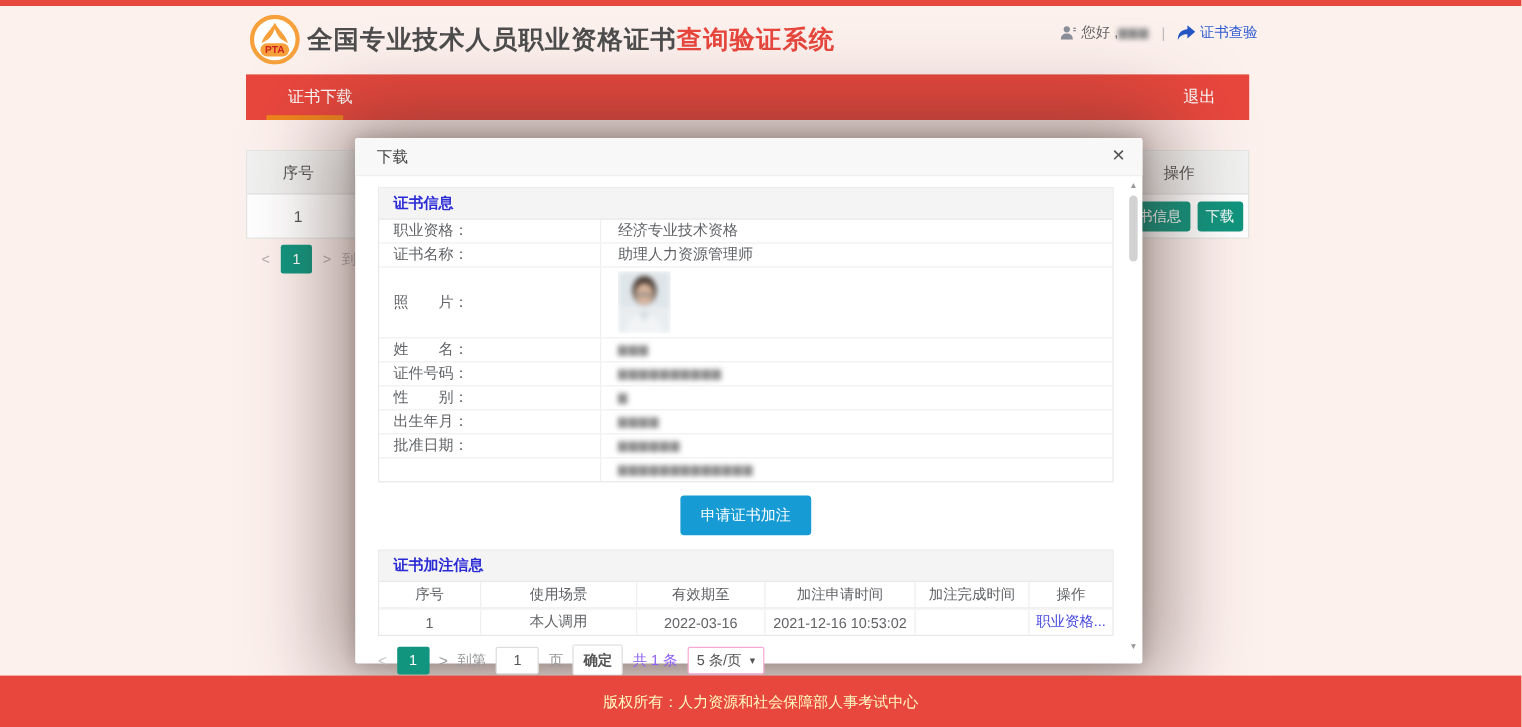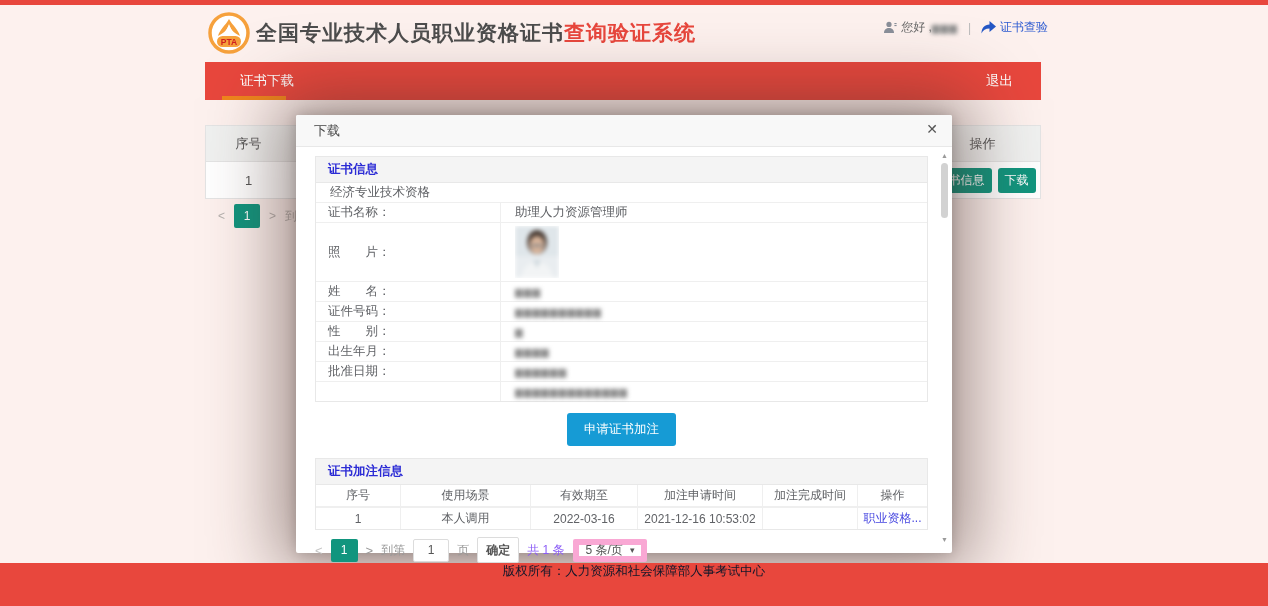--- a/index.html
+++ b/index.html
@@ -72,31 +72,31 @@
   .gen-link { color:#4646e0; cursor:pointer; }
 
   .modal-pagination { margin-top:7px; display:flex; align-items:center; gap:8px; font-size:12px; color:#666; }
   .mp-prev { color:#c5c5c5; font-size:13px; cursor:pointer; }
   .mp-next { color:#999; font-size:13px; cursor:pointer; }
   .mp-page { width:27px; height:23px; background:#11957e; color:#fff; border:none; border-radius:2px; font-size:12px; cursor:pointer; }
   .mp-goto-label { color:#999; }
   .mp-input { width:36px; height:23px; border:1px solid #dcdcdc; border-radius:2px; text-align:center; font-size:12px; color:#555; font-family:inherit; }
   .mp-confirm { height:26px; background:#fff; border:1px solid #dcdcdc; border-radius:2px; font-size:12px; font-weight:bold; color:#555; padding:0 8px; cursor:pointer; font-family:inherit; }
   .mp-total { color:#8b5cf6; }
-  .mp-select { height:23px; border:6px solid #f9a8d4; border-radius:2px; display:flex; align-items:center; padding:0 7px; gap:7px; color:#555; cursor:pointer; background:#fff; }
+  .mp-select { height:23px; border:1px solid #f9a8d4; border-radius:2px; display:flex; align-items:center; padding:0 7px; gap:7px; color:#555; cursor:pointer; background:#fff; }
   .caret { font-size:9px; color:#555; }
 
   
   .mscroll { position:absolute; top:36px; right:2px; bottom:8px; width:11px; }
   .mscroll .arrow { position:absolute; left:0; width:11px; height:10px; font-size:7px; color:#9a9a9a; text-align:center; line-height:10px; cursor:pointer; }
   .mscroll .up { top:0; } .mscroll .down { bottom:0; }
   .mscroll .thumb { position:absolute; top:12px; left:2px; width:7px; height:55px; background:#d2d2d2; border-radius:4px; cursor:pointer; }
 
   
-  .footer { position:absolute; left:0; bottom:0; width:100%; height:43px; background:#e8473d; color:#0f172a; font-size:12.5px; text-align:center; }
+  .footer { position:absolute; left:0; bottom:0; width:100%; height:43px; background:#e8473d; color:#fef9c3; font-size:12.5px; text-align:center; padding-top:14px; }
 </style>
 </head>
 <body>
 
 <div class="topstrip"></div>
 
 <div class="header">
   <div class="brand">
     <svg class="logo" viewBox="0 0 42 42">
       <circle cx="21" cy="21" r="19" fill="#fff" stroke="#f6a13c" stroke-width="3.5"></circle>
@@ -160,20 +160,21 @@
 <div class="modal">
   <div class="modal-header">下载</div>
   <div class="modal-close">✕</div>
 
   <div class="modal-body">
 
     <div class="info-table">
       <div class="section-bar">证书信息</div>
 
       <div class="info-row">
+        <div class="info-label">职业资格：</div>
         <div class="info-value">经济专业技术资格</div>
       </div>
       <div class="info-row">
         <div class="info-label">证书名称：</div>
         <div class="info-value">助理人力资源管理师</div>
       </div>
       <div class="info-row photo-row">
         <div class="info-label">照　　片：</div>
         <div class="info-value">
           <div class="photo-box">

